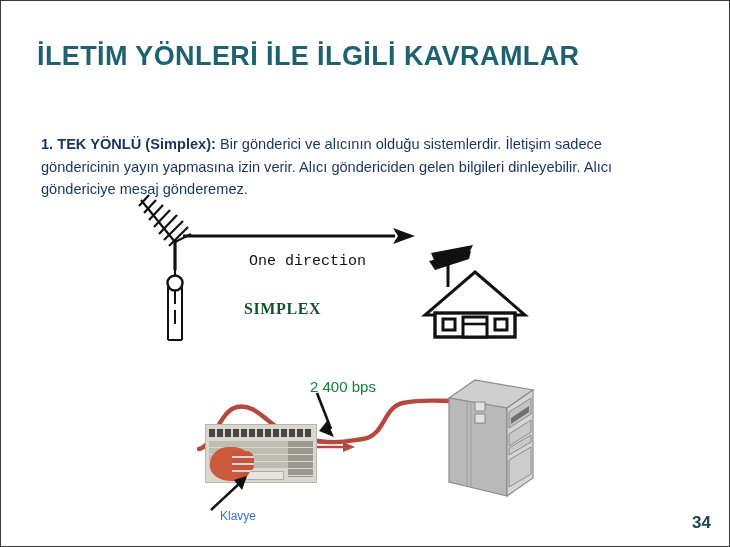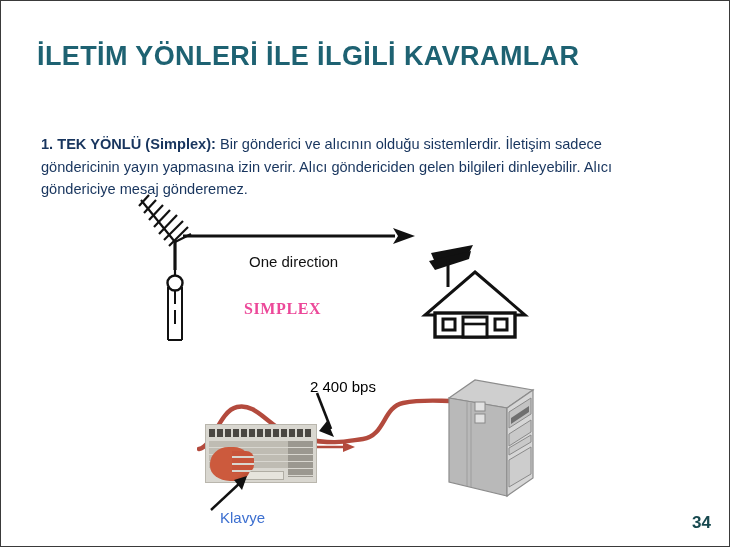--- a/index.html
+++ b/index.html
@@ -54,33 +54,33 @@
     top: 246px;
     font-family: "Liberation Serif", serif;
     font-size: 15px;
     color: #111111;
     line-height: 1.45;
   }
   .one-direction {
     position: absolute;
     left: 248px;
     top: 252px;
-    font-family: Liberation Sans, sans-serif;
+    font-family: Liberation Mono, monospace;
     font-size: 15px;
     color: #111111;
   }
   .simplex-word {
     position: absolute;
     left: 243px;
     top: 299px;
     font-family: "Liberation Serif", serif;
     font-size: 16px;
     font-weight: bold;
     letter-spacing: 0.6px;
-    color: #ec4899;
+    color: #14532d;
   }
 
   .antenna-svg   { position: absolute; left: 136px; top: 193px; }
   .arrow-svg     { position: absolute; left: 182px; top: 224px; }
   .house-svg     { position: absolute; left: 420px; top: 238px; }
 
   .home-tv-label {
     position: absolute;
     left: 546px;
     top: 246px;
@@ -89,30 +89,30 @@
     color: #111111;
     line-height: 1.45;
   }
 
   
   .bps-label {
     position: absolute;
     left: 309px;
     top: 377px;
     font-size: 15px;
-    color: #000000;
+    color: #15803d;
     font-family: "Liberation Sans", sans-serif;
     white-space: nowrap;
     text-align: center;
   }
   .klavye-label {
     position: absolute;
     left: 219px;
     top: 508px;
-    font-size: 15px;
+    font-size: 12px;
     color: #3c6fd0;
     font-family: "Liberation Sans", sans-serif;
   }
   .wire-svg     { position: absolute; left: 196px; top: 388px; }
   .kb-arrow-svg { position: absolute; left: 208px; top: 475px; }
   .keyboard     { position: absolute; left: 204px; top: 423px; }
   .tower-svg    { position: absolute; left: 444px; top: 377px; }
 
   
   .page-number {

